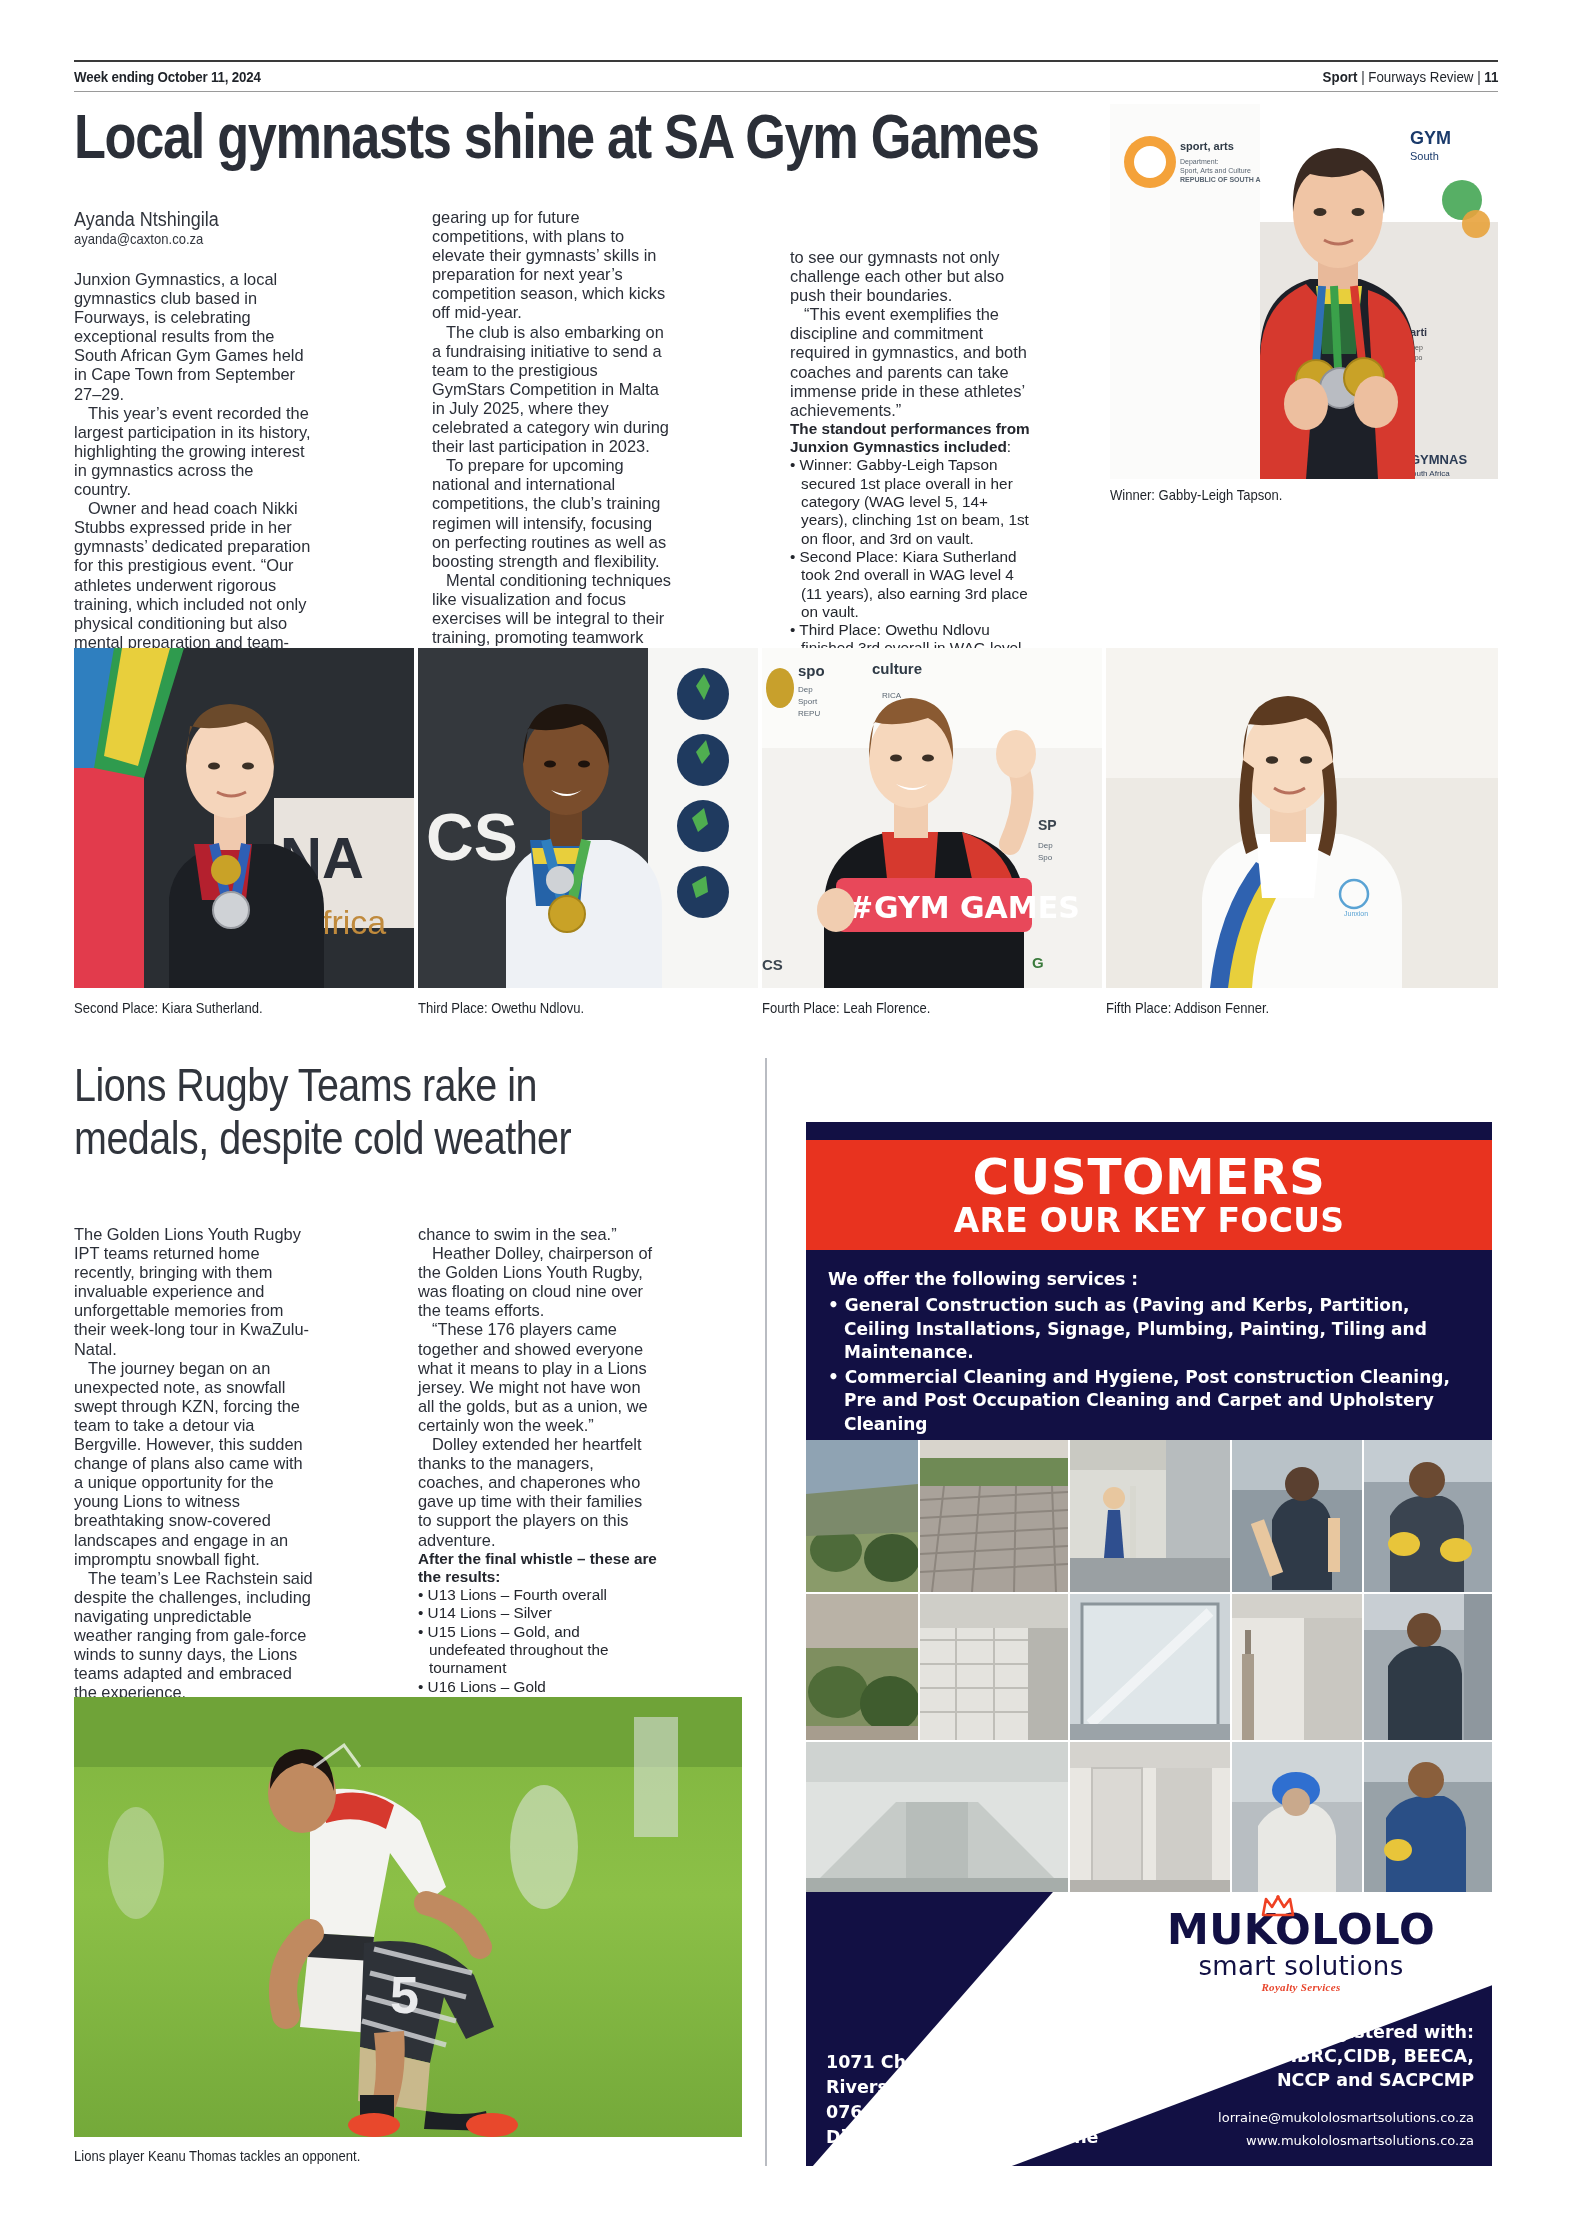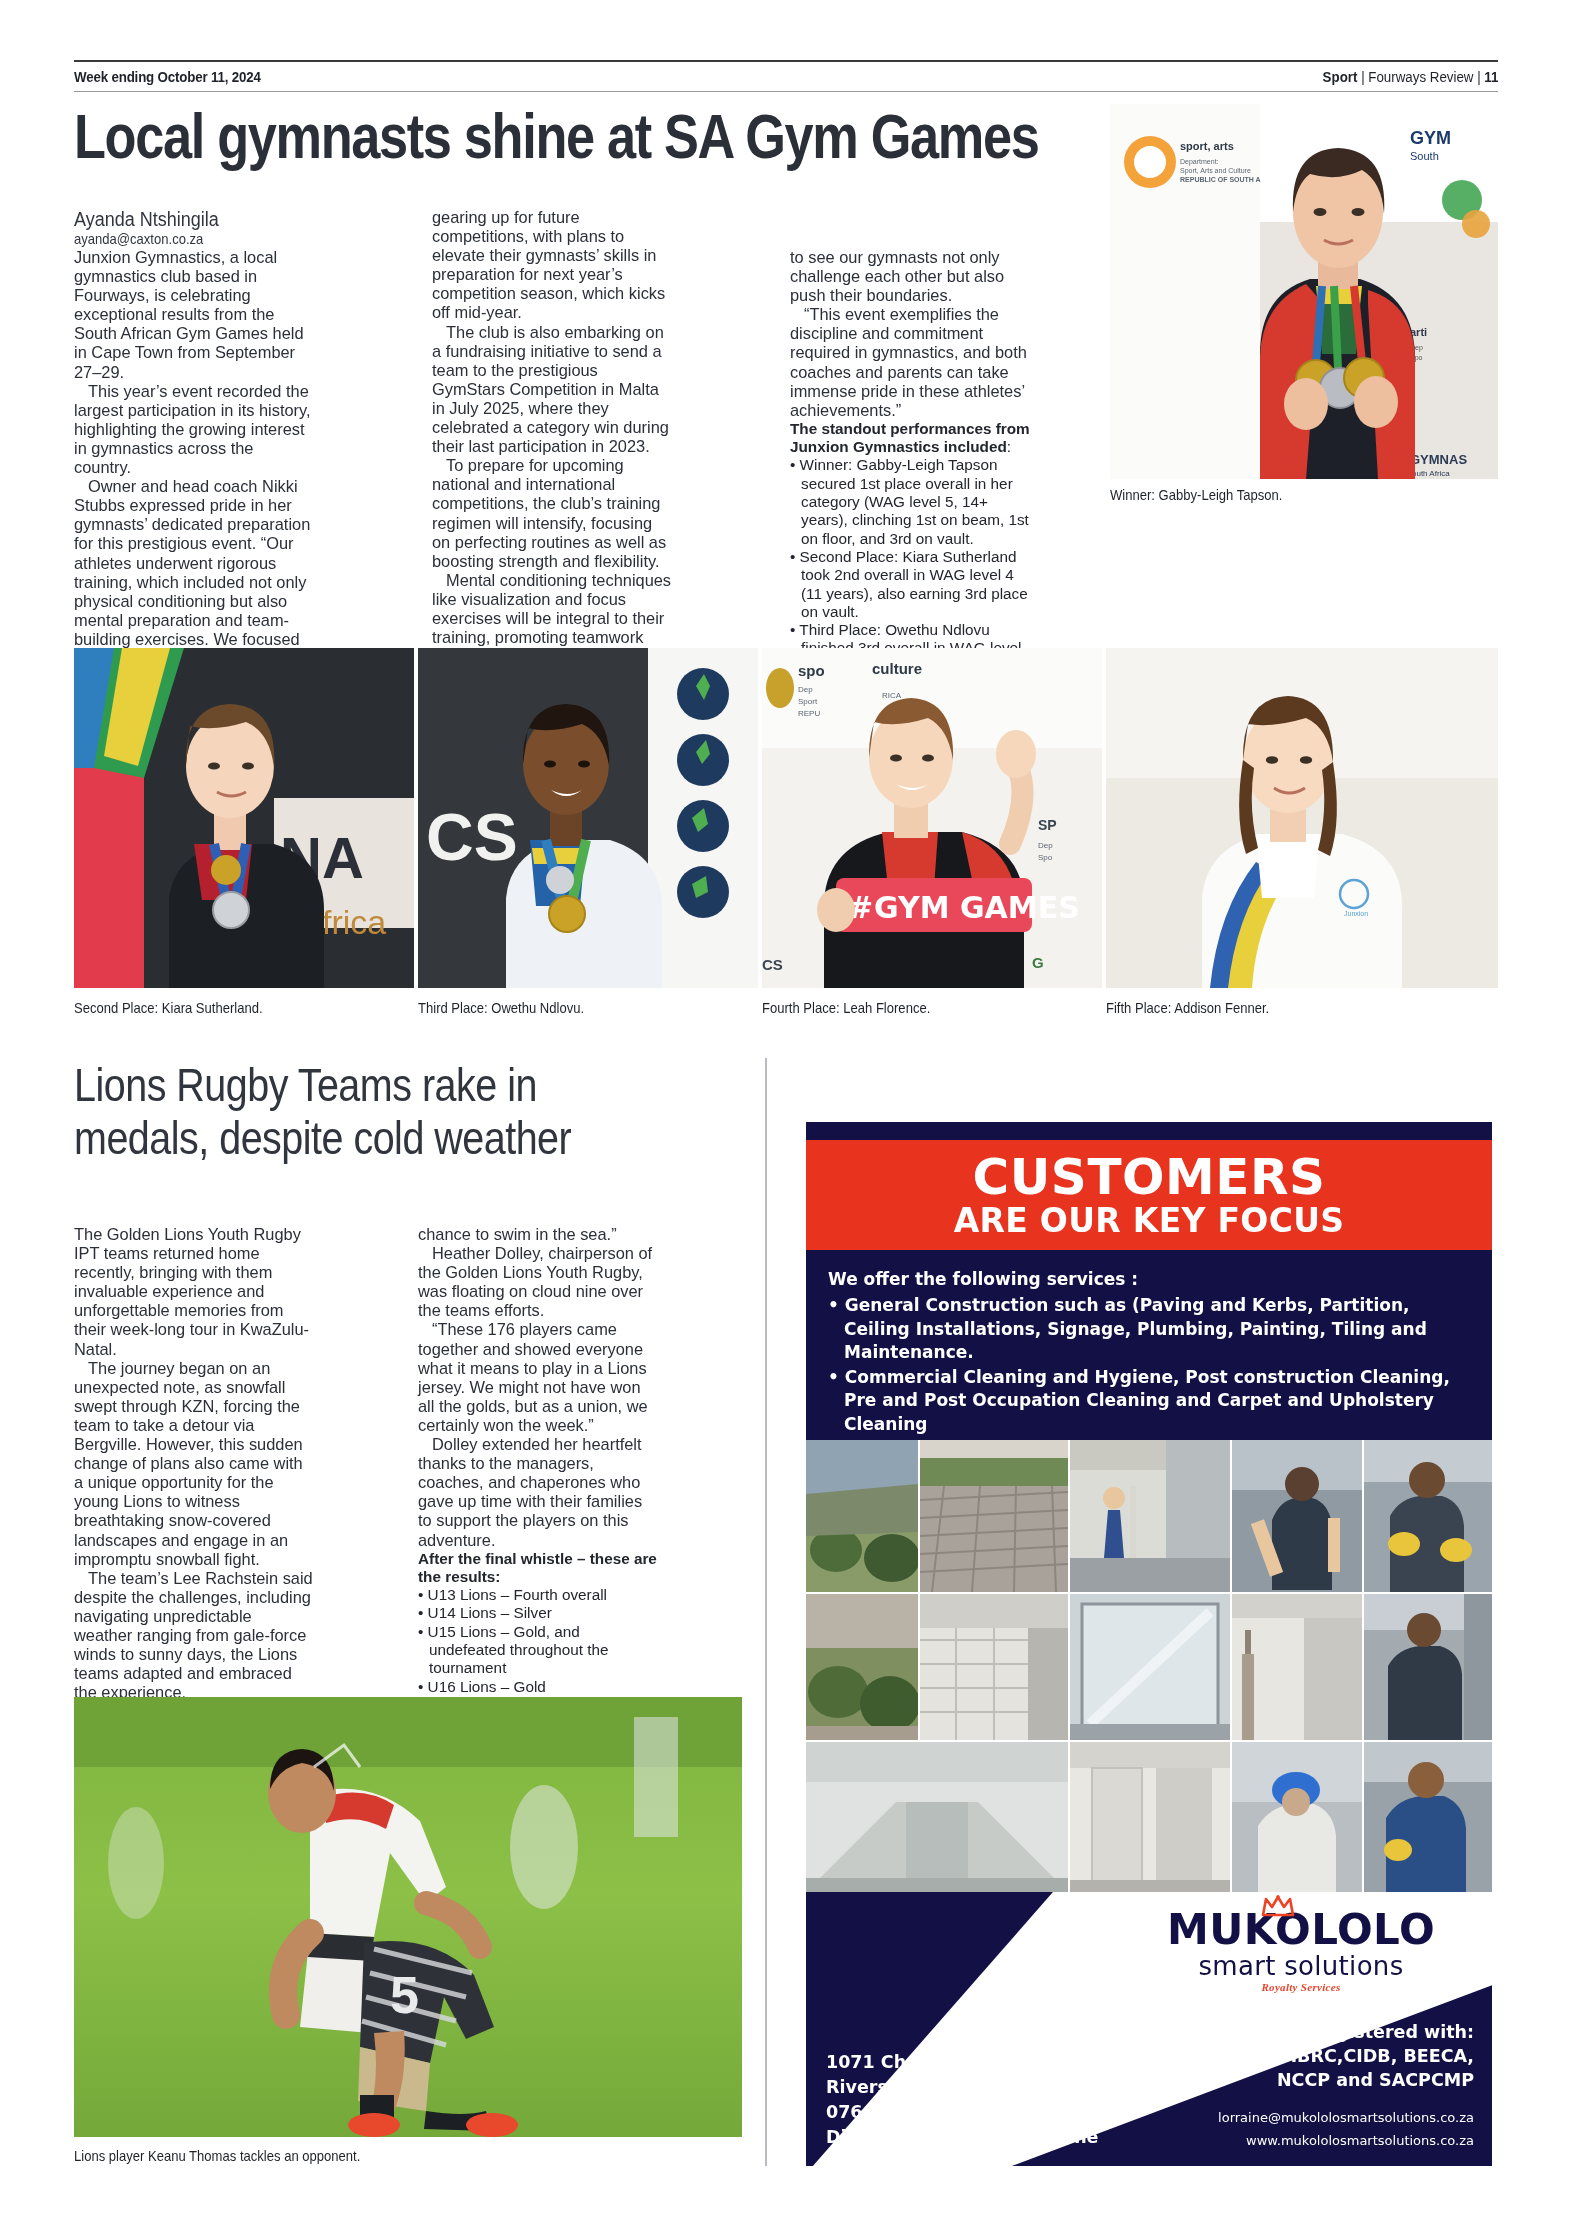--- a/index.html
+++ b/index.html
@@ -62,21 +62,21 @@
     margin-top: 1px;
     transform: scaleX(0.9); transform-origin: left top;
   }
   .body-serif {
     font-family: Liberation Sans, sans-serif;
     font-size: 16.4px; line-height: 19.1px;
     color: #2b2f38; text-align: left;
   }
   .body-serif p { text-indent: 14px; }
   .body-serif p.first { text-indent: 0; }
-  .s1col.c1 .body-serif { }
+  .s1col.c1 .body-serif { margin-top: 22px; }
 
   .results-head {
     font-family: "Liberation Sans","DejaVu Sans",sans-serif;
     font-weight: bold; font-size: 15.3px; line-height: 18.3px;
     color: #23262d;
   }
   .results-head span.reg { font-weight: normal; }
   .results-list {
     font-family: "Liberation Sans","DejaVu Sans",sans-serif;
     font-size: 15.3px; line-height: 18.3px; color: #23262d;

